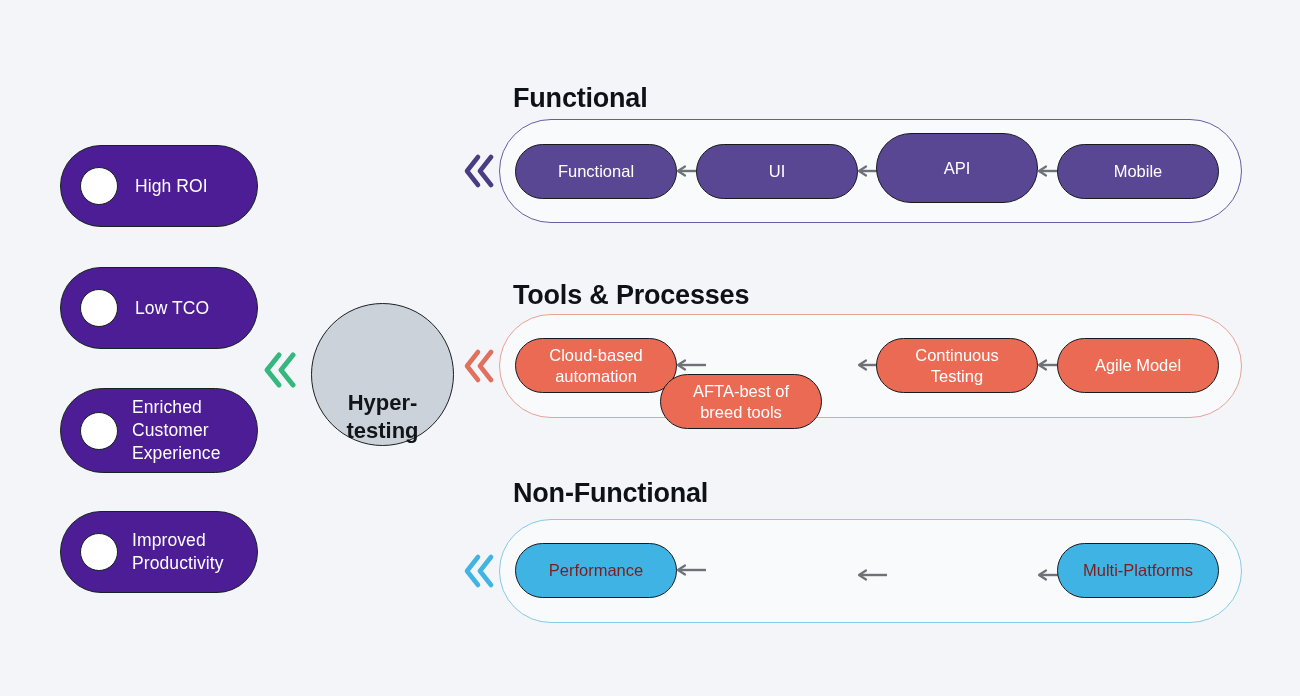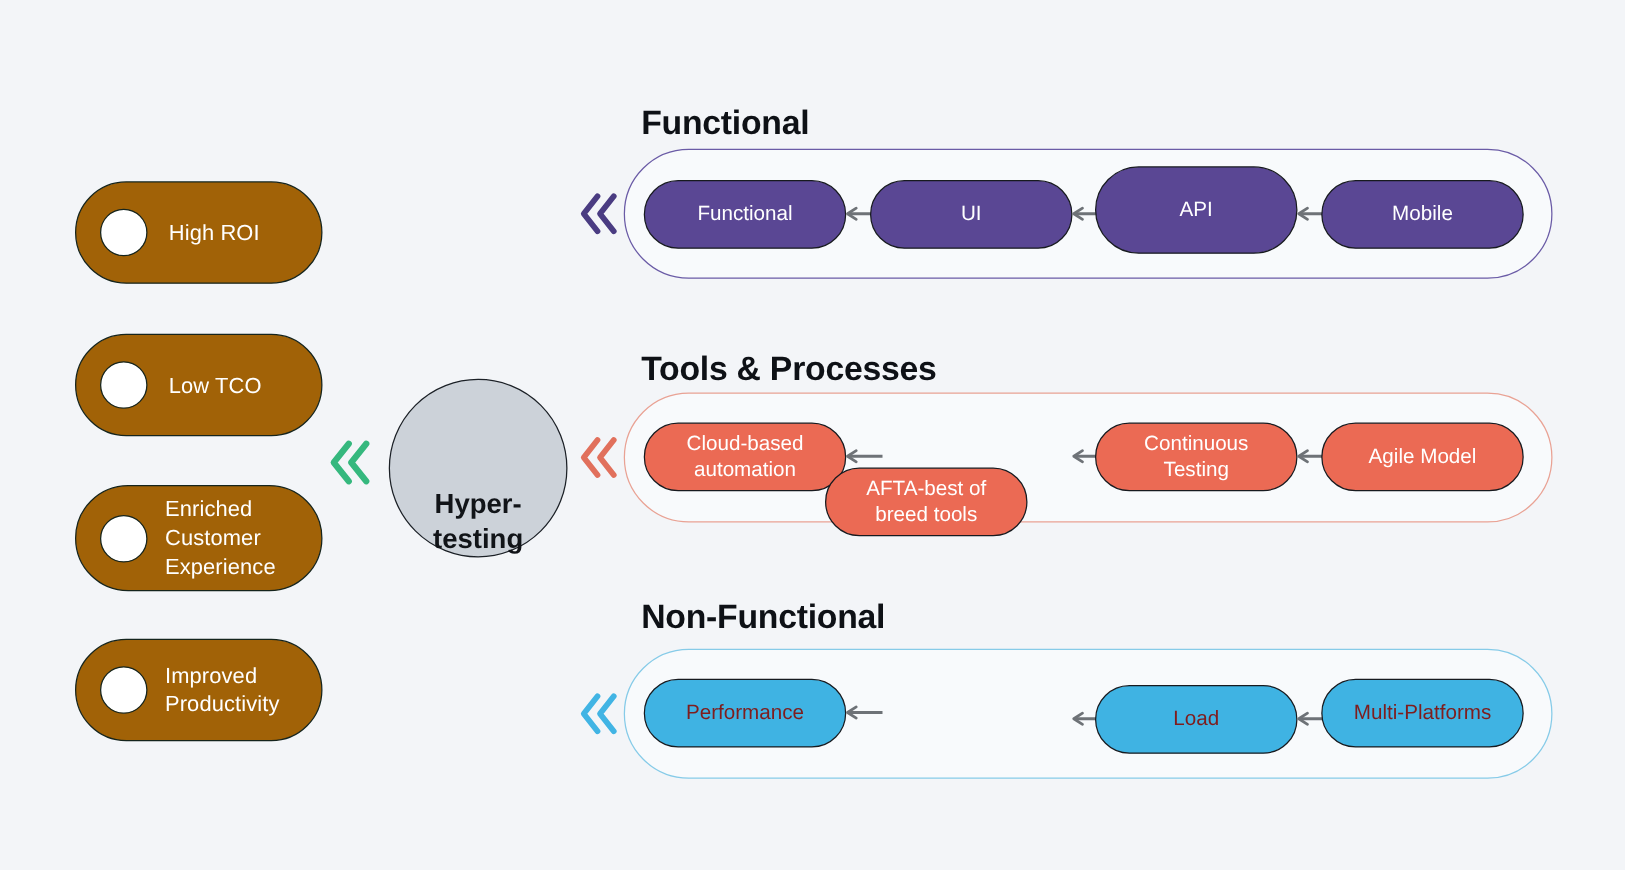--- a/index.html
+++ b/index.html
@@ -7,21 +7,21 @@
     width: 1300px; height: 696px;
     background: #f3f5f8;
     font-family: "Liberation Sans", sans-serif;
     overflow: hidden;
   }
   #stage { position: relative; width: 1300px; height: 696px; }
 
   
   .benefit {
     position: absolute;
-    background: #a16207;
+    background: #4c1d95;
     border: 1.6px solid #15241d;
     border-radius: 999px;
     display: flex; align-items: center;
     padding-left: 19px;
   }
   .benefit .dot {
     width: 38px; height: 38px; flex: 0 0 38px;
     border-radius: 50%;
     background: #ffffff;
     border: 1.4px solid #15241d;
@@ -213,21 +213,20 @@
   <svg class="conn" style="left:673px; top:563px; width:34px;" viewBox="0 0 34 14">
     <line x1="33" y1="7" x2="6" y2="7" stroke="#6e7277" stroke-width="2.4"></line>
     <polyline points="12,2.5 5,7 12,11.5" fill="none" stroke="#6e7277" stroke-width="2.2" stroke-linecap="round" stroke-linejoin="round"></polyline>
   </svg>
 
   <svg class="conn" style="left:854px; top:568px; width:34px;" viewBox="0 0 34 14">
     <line x1="33" y1="7" x2="6" y2="7" stroke="#6e7277" stroke-width="2.4"></line>
     <polyline points="12,2.5 5,7 12,11.5" fill="none" stroke="#6e7277" stroke-width="2.2" stroke-linecap="round" stroke-linejoin="round"></polyline>
   </svg>
 
-  <div class="node nf" style="left:876px; top:548px; width:162px; height:55px;">Load</div>
   <svg class="conn" style="left:1034px; top:568px; width:34px;" viewBox="0 0 34 14">
     <line x1="33" y1="7" x2="6" y2="7" stroke="#6e7277" stroke-width="2.4"></line>
     <polyline points="12,2.5 5,7 12,11.5" fill="none" stroke="#6e7277" stroke-width="2.2" stroke-linecap="round" stroke-linejoin="round"></polyline>
   </svg>
 
   <div class="node nf" style="left:1057px; top:543px; width:162px; height:55px;">Multi-Platforms</div>
 
 </div>
 
 </body></html>

